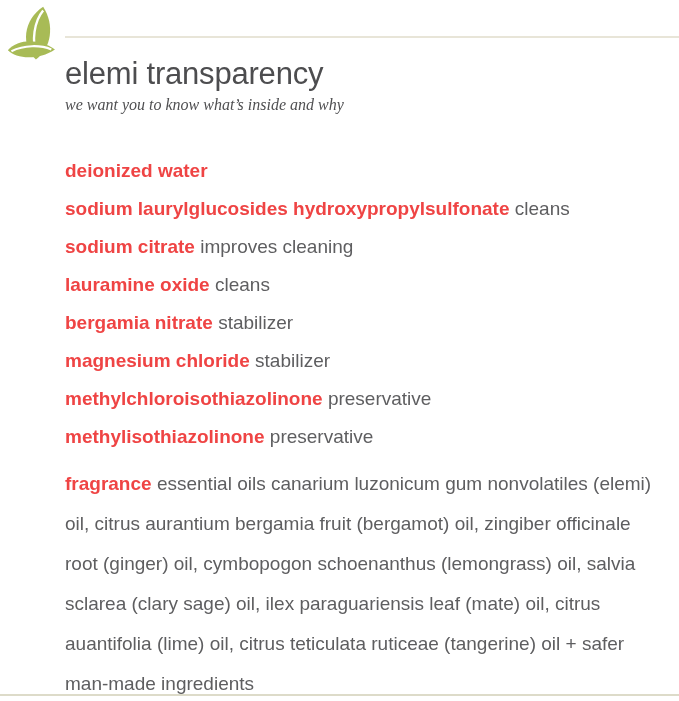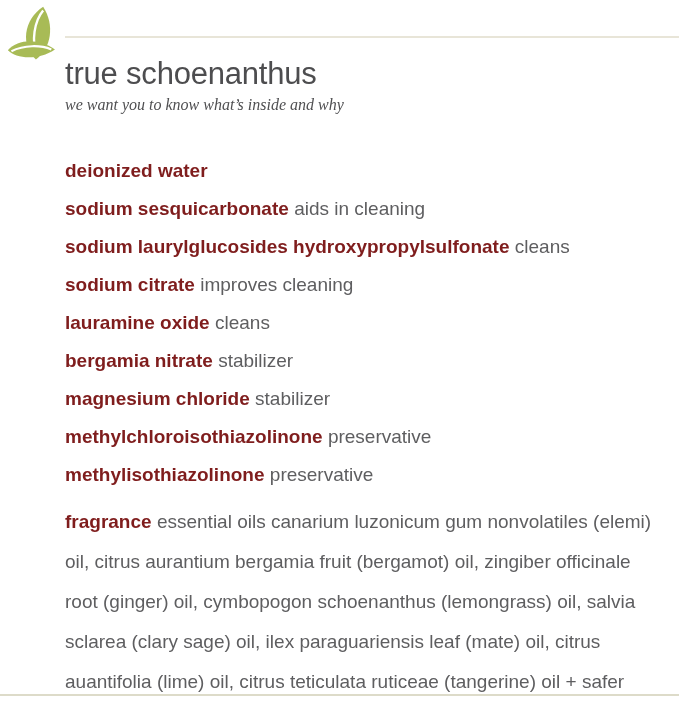--- a/index.html
+++ b/index.html
@@ -60,21 +60,21 @@
   .ingredient-list {
     margin-top: 46px;
     font-size: 19px;
     line-height: 22px;
   }
   .ingredient {
     margin-bottom: 16px;
   }
   .ingredient .name {
     font-weight: 700;
-    color: #7f1d1d;
+    color: #ef4444;
     margin-right: 0.28em;
   }
   .ingredient .desc {
     font-weight: 400;
     color: #5e5e60;
   }
   .ingredient.paragraph {
     line-height: 40px;
     margin-bottom: 0;
   }
@@ -89,29 +89,26 @@
     <path d="M34 56 C28 40 31 18 41 6" stroke="#ffffff" stroke-width="2.6" fill="none"></path>
 
     <path d="M2 50 C14 37 36 37 54 49 C36 61 12 60 2 50 Z" fill="#a8bb56"></path>
     <path d="M6 51 C20 44 38 44 50 49" stroke="#ffffff" stroke-width="2.4" fill="none"></path>
   </svg>
 </div>
 
 <div class="top-rule"></div>
 
 <div class="content">
-  <h1 class="title">true schoenanthus</h1>
+  <h1 class="title">elemi transparency</h1>
   <div class="subtitle">we want you to know what’s inside and why</div>
 
   <div class="ingredient-list">
     <div class="ingredient">
       <span class="name">deionized water</span><span class="desc"></span>
-    </div>
-    <div class="ingredient">
-      <span class="name">sodium sesquicarbonate</span><span class="desc">aids in cleaning</span>
     </div>
     <div class="ingredient">
       <span class="name">sodium laurylglucosides hydroxypropylsulfonate</span><span class="desc">cleans</span>
     </div>
     <div class="ingredient">
       <span class="name">sodium citrate</span><span class="desc">improves cleaning</span>
     </div>
     <div class="ingredient">
       <span class="name">lauramine oxide</span><span class="desc">cleans</span>
     </div>

